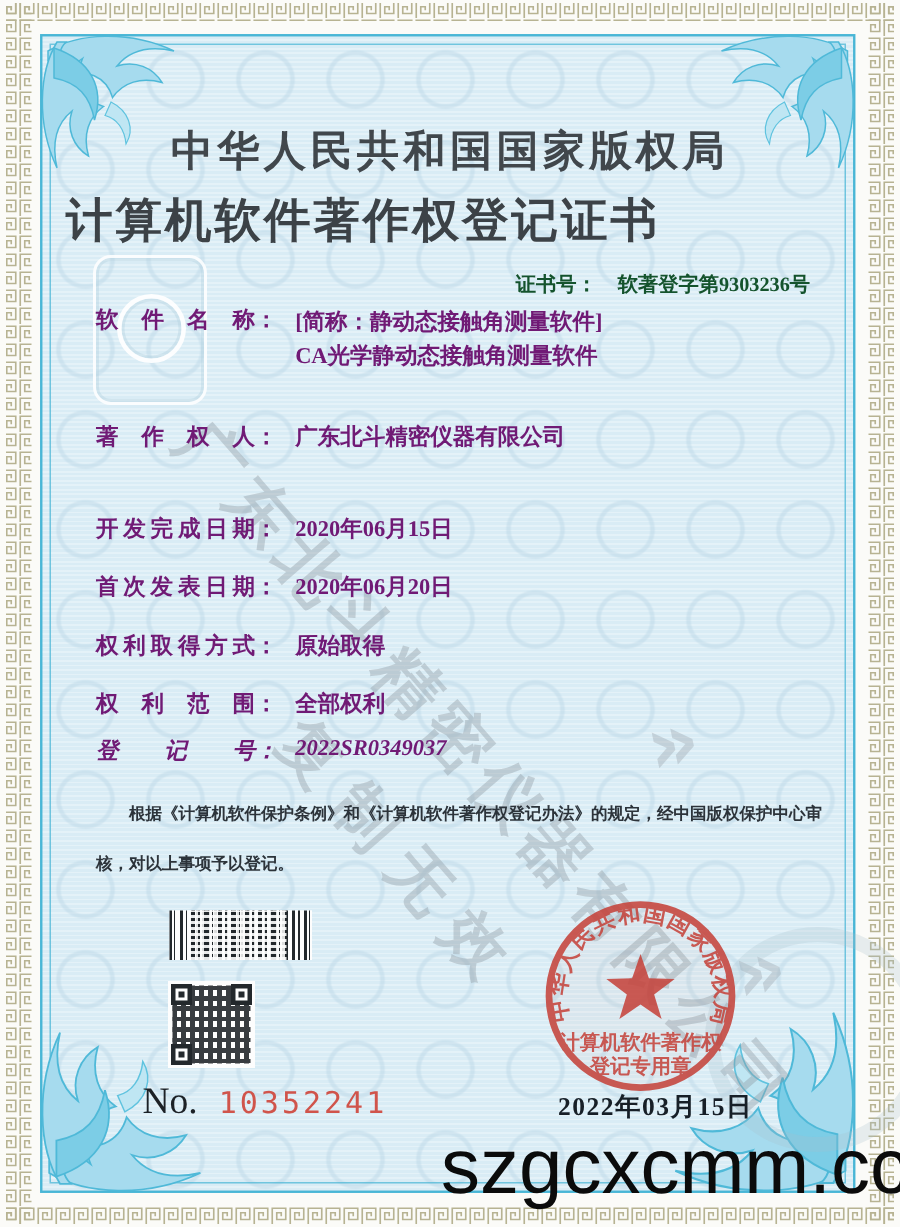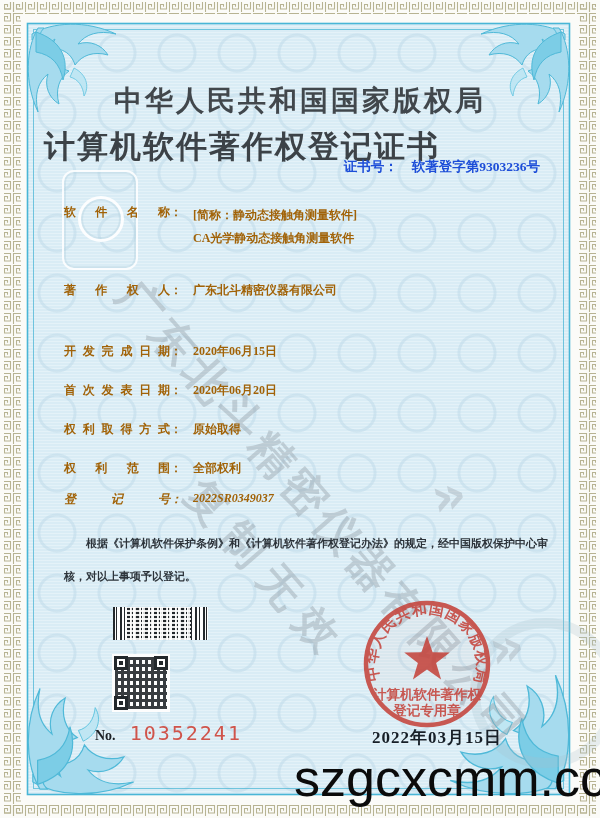--- a/index.html
+++ b/index.html
@@ -11,24 +11,24 @@
     background-image:
       radial-gradient(circle at 30px 30px, rgba(255,255,255,0) 16px, rgba(186,214,230,.45) 17px, rgba(186,214,230,.45) 19px, rgba(255,255,255,0) 20px),
       repeating-linear-gradient(0deg, rgba(255,255,255,.30) 0 1px, rgba(255,255,255,0) 1px 3px);
     background-size:60px 60px, auto;}
   .content{position:absolute;left:0;top:0;width:600px;height:818px;z-index:3;}
 
   .authority{position:absolute;left:0;top:82px;width:600px;text-align:center;
     font-size:28px;font-weight:700;letter-spacing:3px;color:#41474c;}
   .cert-title{position:absolute;left:0;top:126px;width:484px;text-align:center;
     font-size:31px;font-weight:700;letter-spacing:2px;color:#3c4247;}
-  .certno-line{position:absolute;right:60px;top:158px;font-size:13.5px;font-weight:700;color:#1d4ed8;}
+  .certno-line{position:absolute;right:60px;top:181px;font-size:13.5px;font-weight:700;color:#14532d;}
   .certno-line .gap{display:inline-block;width:14px;}
 
-  .frow{position:absolute;left:64px;font-size:12px;font-weight:700;color:#a16207;}
+  .frow{position:absolute;left:64px;font-size:15px;font-weight:700;color:#701a75;}
   .flabel{display:inline-block;width:106px;text-align:justify;text-align-last:justify;vertical-align:top;}
   .fcolon{display:inline-block;vertical-align:top;}
   .fval{display:inline-block;margin-left:8px;vertical-align:top;}
   .fval .vline{line-height:23px;}
 
   .statement{position:absolute;left:64px;top:527px;width:484px;font-size:11px;font-weight:700;
     color:#2c333a;line-height:33px;text-indent:2em;text-align:justify;}
 
   .wm{position:absolute;z-index:2;color:rgba(140,150,158,.38);font-weight:700;white-space:nowrap;
       transform-origin:0 0;pointer-events:none;}
@@ -51,21 +51,21 @@
   .qr{position:absolute;left:112px;top:654px;width:58px;height:58px;background:#fdfdfd;padding:0;}
   .qr .modules{position:absolute;left:3px;top:3px;width:52px;height:52px;
     background-image:repeating-linear-gradient(0deg,#23282c 0 3px,transparent 3px 7px),
       repeating-linear-gradient(90deg,#23282c 0 3px,transparent 3px 6px);
     background-color:#fdfdfd;opacity:.9;}
   .qr .finder{position:absolute;width:14px;height:14px;border:3px solid #23282c;background:#fdfdfd;box-sizing:border-box;}
   .qr .finder::after{content:"";position:absolute;left:2px;top:2px;width:4px;height:4px;background:#23282c;}
   .qr .f-tl{left:2px;top:2px;} .qr .f-tr{right:2px;top:2px;} .qr .f-bl{left:2px;bottom:2px;}
 
   .serial{position:absolute;left:95px;top:721px;}
-  .serial .no{font-size:14px;font-weight:700;color:#1c2126;}
+  .serial .no{font-size:25px;font-weight:400;color:#1c2126;}
   .serial .num{font-family:"DejaVu Sans Mono",monospace;font-size:20px;color:#d0544b;letter-spacing:2px;margin-left:10px;}
 
   .seal-svg{position:absolute;left:352px;top:589px;z-index:4;}
   .issue-date{position:absolute;left:352px;top:726px;width:150px;text-align:right;
     font-size:17px;font-weight:700;letter-spacing:1px;color:#171f27;z-index:5;}
 
   .site-text{position:absolute;left:294px;top:748px;z-index:6;white-space:nowrap;
     font-family:"Liberation Sans","DejaVu Sans",sans-serif;font-size:52px;color:#0b0b0b;}
 </style>
 </head>

